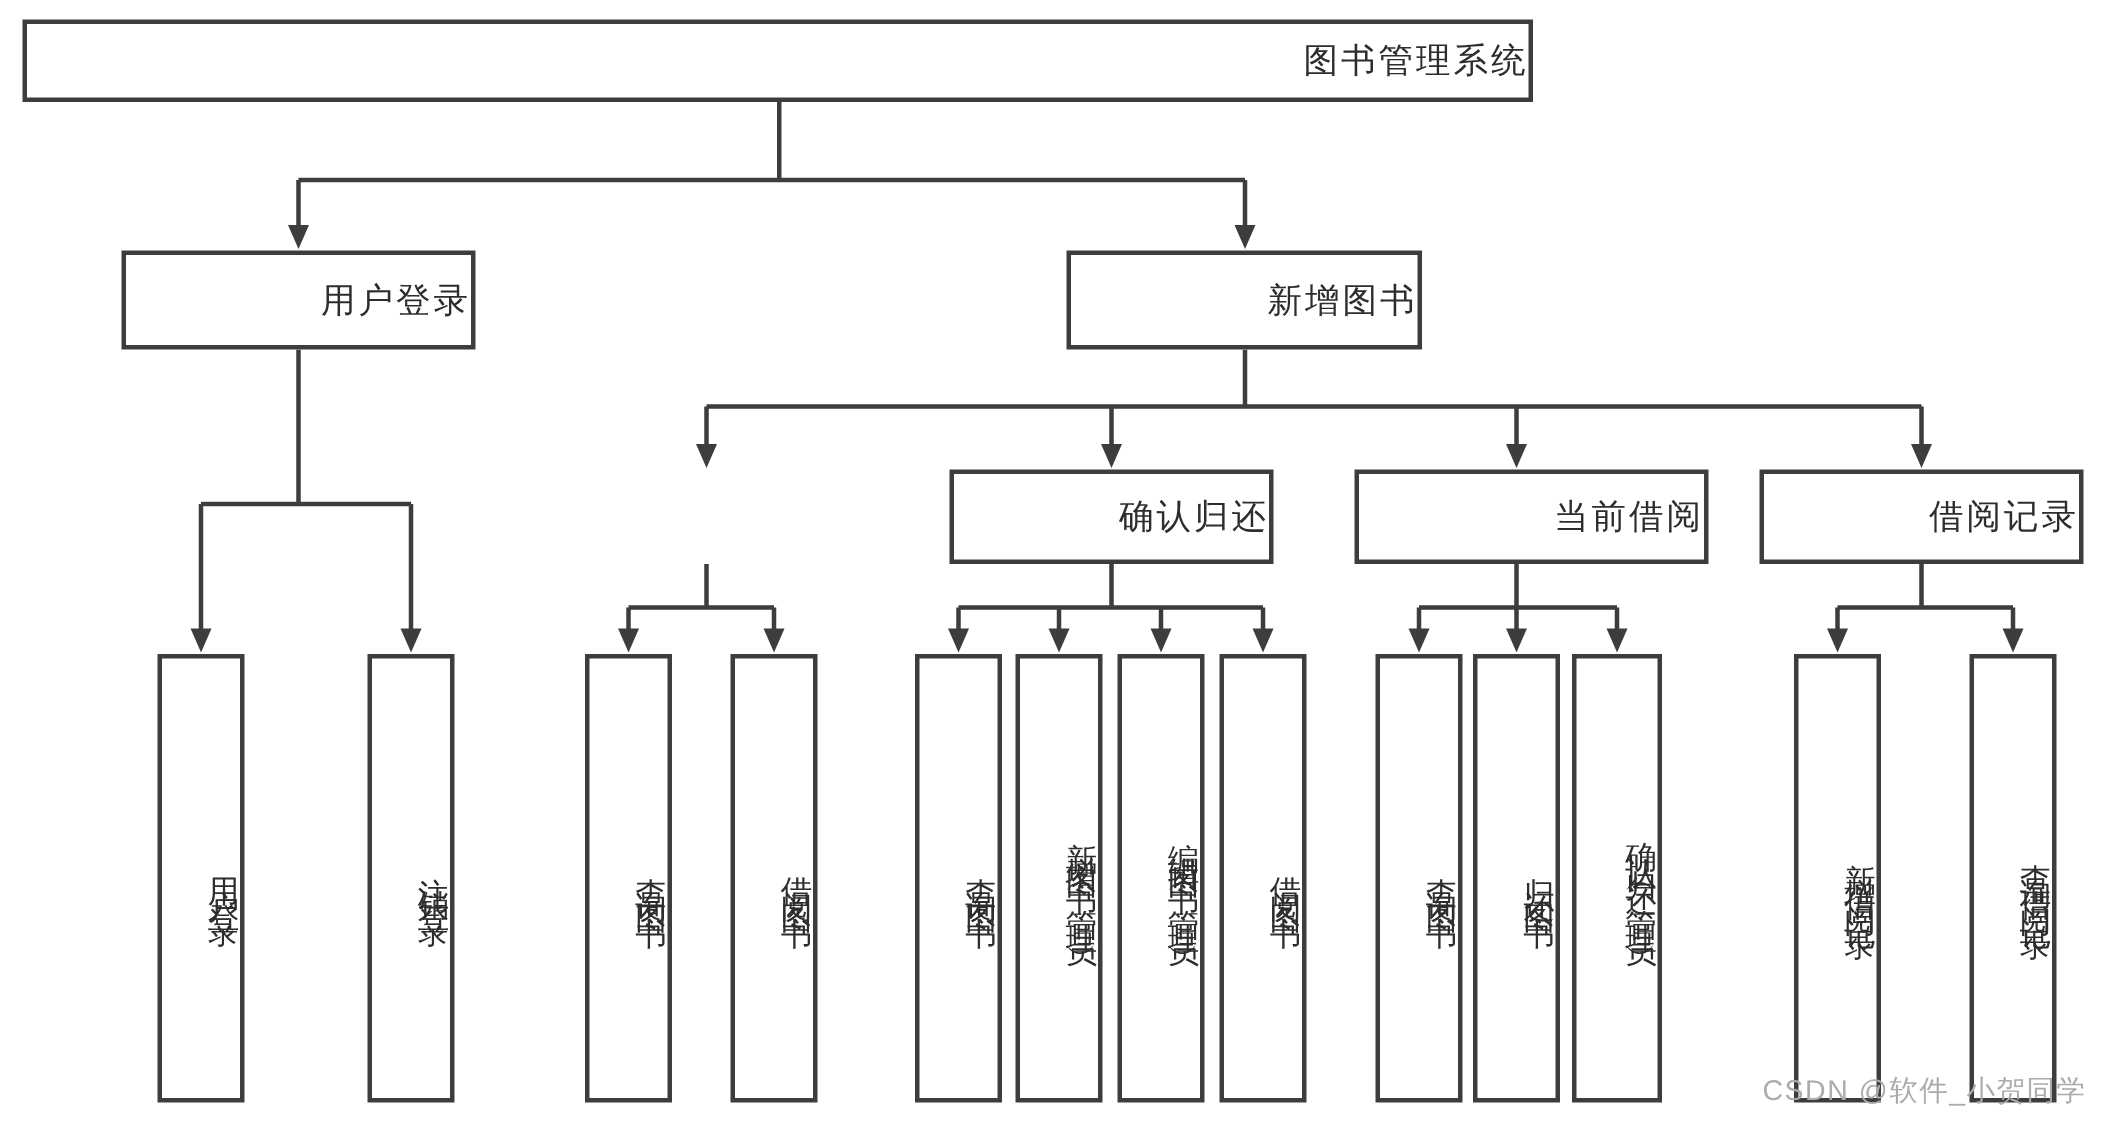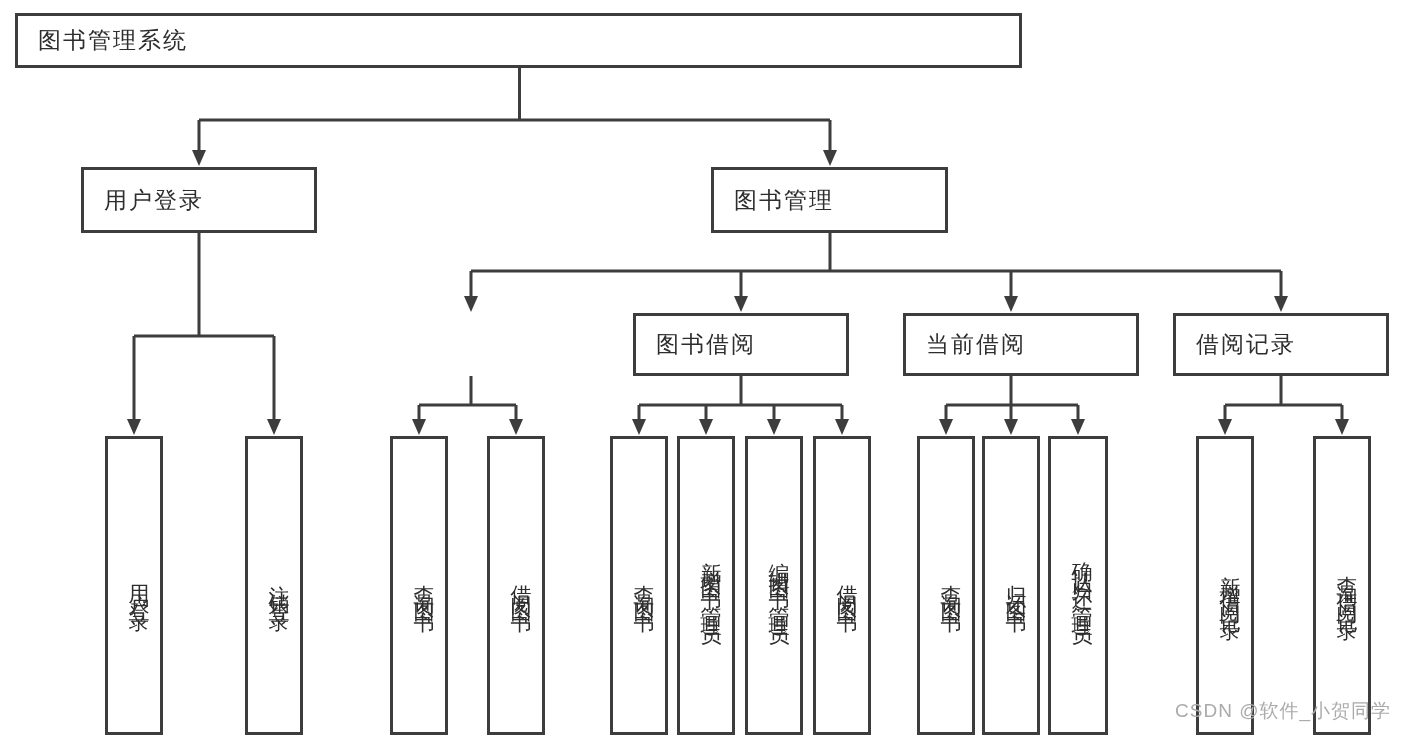--- a/index.html
+++ b/index.html
@@ -20,41 +20,41 @@
   svg.wires{position:absolute;left:0;top:0;z-index:0;}
   svg.wires path{stroke:var(--line);stroke-width:3;fill:none;}
   svg.wires polygon{fill:var(--line);stroke:none;}
   .box{
     position:absolute;
     box-sizing:border-box;
     border:3px solid var(--line);
     background:#fff;
     display:flex;
     align-items:center;
-    justify-content:flex-start;
+    justify-content:flex-end;
     z-index:1;
     padding-left:20px;
   }
   .h-label{
     font-size:23px;
     letter-spacing:2px;
     white-space:nowrap;
   }
   .leaf .v-label{
     writing-mode:vertical-rl;
     text-orientation:mixed;
     font-size:21px;
     letter-spacing:9px;
     line-height:1.1;
     white-space:nowrap;
   }
   .watermark{
     position:absolute;
     right:14px;
-    top:698px;
+    top:714px;
     z-index:2;
     font-size:19px;
     letter-spacing:1px;
     color:var(--wm);
     white-space:nowrap;
   }
 </style>
 </head>
 <body>
 
@@ -111,25 +111,25 @@
   </svg>
 
   <div class="box" style="left:15px;top:13px;width:1007px;height:55px">
     <span class="h-label">图书管理系统</span>
   </div>
 
   <div class="box" style="left:81px;top:167px;width:236px;height:66px">
     <span class="h-label">用户登录</span>
   </div>
   <div class="box" style="left:711px;top:167px;width:237px;height:66px">
-    <span class="h-label">图书管理</span>
+    <span class="h-label">新增图书</span>
   </div>
 
   <div class="box" style="left:633px;top:313px;width:216px;height:63px">
-    <span class="h-label">图书借阅</span>
+    <span class="h-label">确认归还</span>
   </div>
   <div class="box" style="left:903px;top:313px;width:236px;height:63px">
     <span class="h-label">当前借阅</span>
   </div>
   <div class="box" style="left:1173px;top:313px;width:216px;height:63px">
     <span class="h-label">借阅记录</span>
   </div>
 
   <div class="box leaf" style="left:105px;top:436px;width:58px;height:299px">
     <span class="v-label">用户登录</span>

